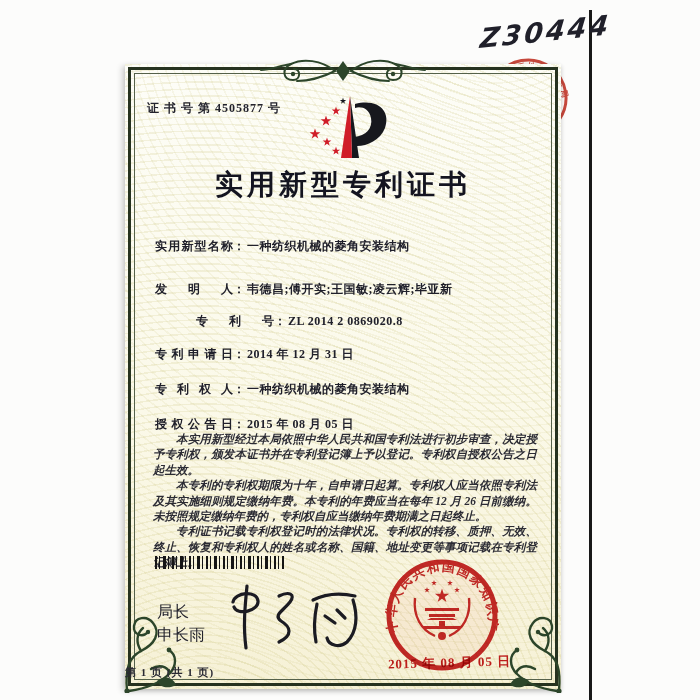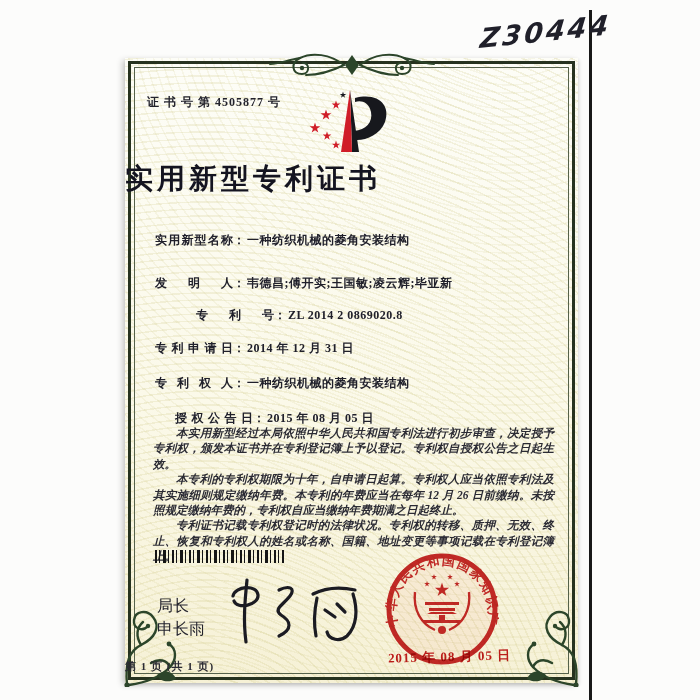--- a/index.html
+++ b/index.html
@@ -12,47 +12,46 @@
   
   .scan-edge{position:absolute;left:589px;top:10px;width:3px;height:690px;background:#181818;}
   .handwritten{
     position:absolute;left:480px;top:16px;
     font-family:"DejaVu Sans",sans-serif;font-style:italic;font-weight:600;
     font-size:27px;letter-spacing:3px;color:#20202a;
     transform:rotate(-6deg) skewX(-12deg);
   }
   
   .cert{
-    position:absolute;left:125px;top:58px;width:436px;height:625px;
+    position:absolute;left:125px;top:64px;width:436px;height:625px;
     background-color:#fcfbee;
     background-image:
       repeating-radial-gradient(circle at 18% 115%, rgba(205,198,130,.22) 0 1.5px, rgba(0,0,0,0) 1.5px 7px),
       repeating-radial-gradient(circle at 85% -15%, rgba(205,198,130,.14) 0 1.5px, rgba(0,0,0,0) 1.5px 8px),
       linear-gradient(180deg,#fdfdf7 0%,#fbf9e9 55%,#f6f1d6 100%);
     box-shadow:-3px 2px 6px rgba(0,0,0,.18), 1px 2px 4px rgba(0,0,0,.12);
-    padding-left:17px;
   }
   .frame-outer{position:absolute;inset:3px;border:3px solid #26321f;pointer-events:none;}
   .frame-inner{position:absolute;inset:9px;border:1px solid #55614a;pointer-events:none;}
   
   .cert-no{
     position:absolute;left:22px;top:36px;
     font-size:12px;font-weight:700;letter-spacing:1px;color:#23232d;
   }
   .logo{position:absolute;left:178px;top:30px;width:96px;height:74px;}
   .title{
-    position:absolute;left:0;top:102px;width:100%;
+    position:absolute;left:0;top:102px;width:100%;text-align:center;
     font-size:28px;font-weight:700;letter-spacing:4px;color:#141420;
   }
   
   .field{position:absolute;left:30px;width:384px;font-size:12px;font-weight:700;color:#20202b;white-space:nowrap;}
   .flabel{display:inline-block;width:78px;text-align:justify;text-align-last:justify;vertical-align:top;}
   .fcolon{display:inline-block;margin-right:2px;}
   .fvalue{letter-spacing:.5px;}
-  .f0{top:174px;} .f1{top:217px;} .f2{top:249px;margin-left:41px;} .f3{top:282px;} .f4{top:317px;} .f5{top:352px;margin-left:20px;}
+  .f0{top:174px;} .f1{top:217px;} .f2{top:249px;margin-left:41px;} .f3{top:282px;} .f4{top:317px;} .f5{top:352px;}
   
   .body-text{
     position:absolute;left:28px;right:24px;top:368px;
     font-size:11.5px;line-height:15.4px;font-style:italic;font-weight:600;
     color:#2b2b34;text-align:justify;
   }
   .body-text p{margin:0;text-indent:2em;}
   
   .barcode{
     position:absolute;left:30px;top:492px;width:129px;height:13px;

